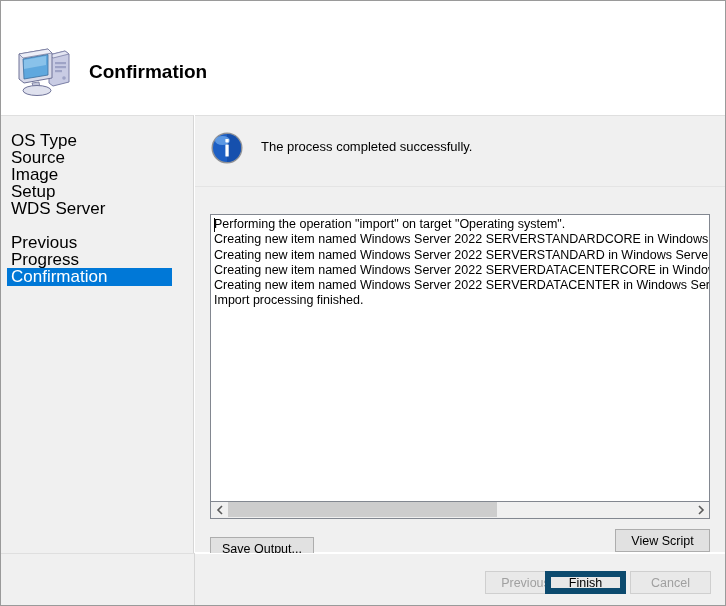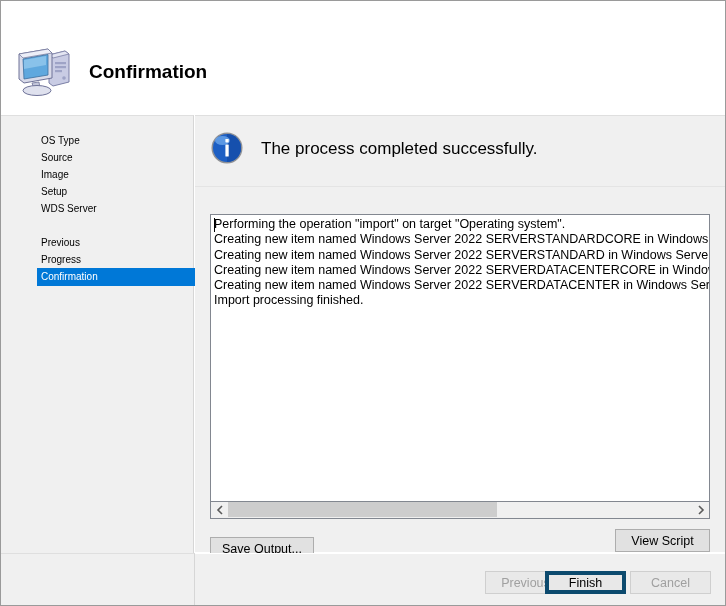--- a/index.html
+++ b/index.html
@@ -70,24 +70,24 @@
   #sidebar {
     position: absolute;
     left: 0; top: 114px;
     width: 193px; height: 491px;
     background: #f0f0f0;
     border-top: 1px solid #dfdfdf;
     border-right: 1px solid #d6d6d6;
   }
   .nav-item {
     position: absolute;
-    left: 36px;
+    left: 6px;
     width: 165px;
     height: 18px;
-    font-size: 10px;
+    font-size: 17px;
     color: #000000;
     line-height: 18px;
     padding-left: 4px;
     white-space: nowrap;
     cursor: default;
   }
   .nav-item.selected {
     background: #0078d7;
     color: #ffffff;
   }
@@ -102,21 +102,21 @@
 
   
   #status-icon {
     position: absolute;
     left: 15px; top: 15px;
     width: 34px; height: 34px;
   }
   #status-text {
     position: absolute;
     left: 66px; top: 23px;
-    font-size: 17px;
+    font-size: 13px;
     color: #000000;
     white-space: nowrap;
     text-align: right;
   }
   #content-divider {
     position: absolute;
     left: 0px; top: 70px;
     width: 530px; height: 1px;
     background: #e4e4e4;
   }
@@ -223,21 +223,21 @@
     justify-content: center;
     cursor: default;
     padding: 0;
   }
   .foot-btn.disabled {
     color: #a0a0a0;
     background: #e9e9e9;
     border-color: #cfcfcf;
   }
   .foot-btn.default {
-    border: 4px solid #0c4a6e;
+    border: 6px solid #0c4a6e;
     background: #e8e8e8;
   }
   #prev-btn   { left: 270px; margin-left: 20px; }
   #finish-btn { left: 350px; }
   #cancel-btn { left: 435px; }
 </style>
 </head>
 <body>
 
 <div id="window">

